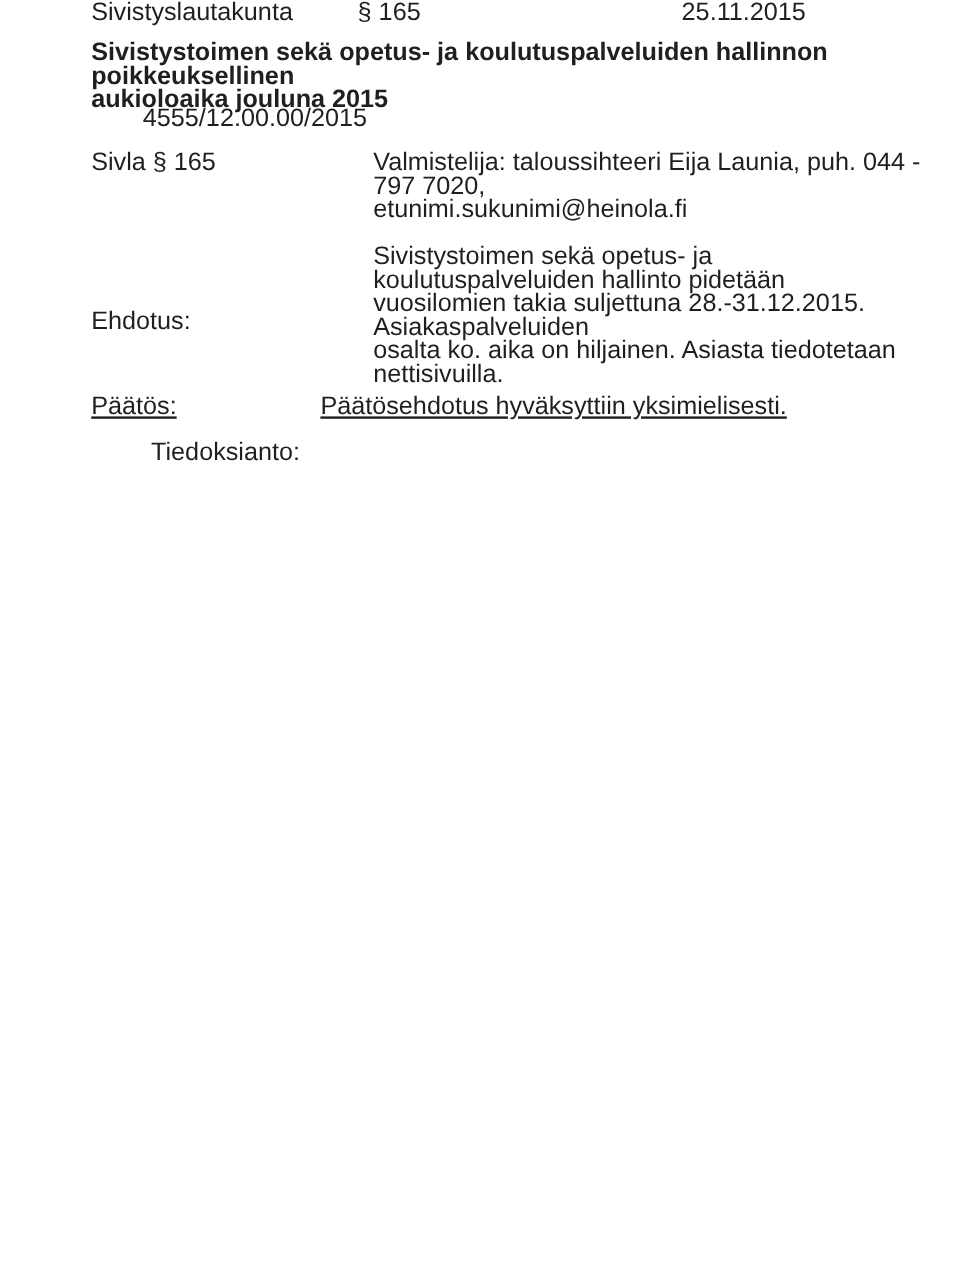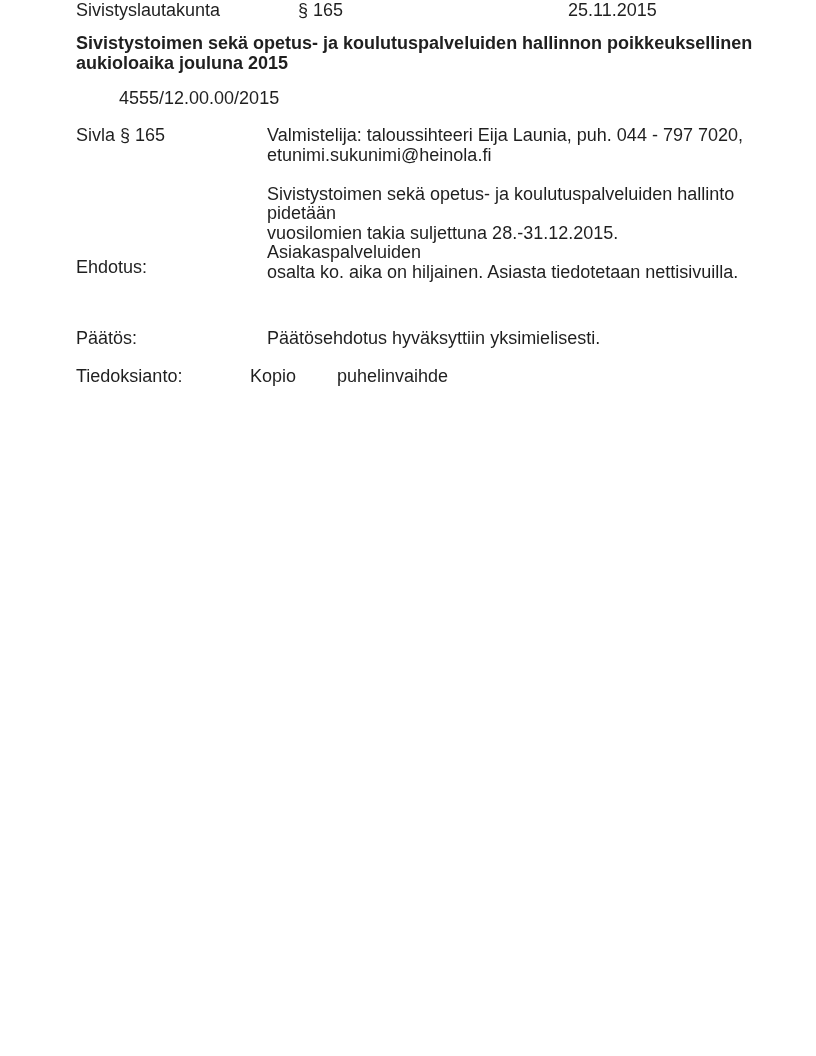--- a/index.html
+++ b/index.html
@@ -6,21 +6,21 @@
     margin: 0;
     padding: 0;
     background: #ffffff;
   }
   .page {
     position: relative;
     width: 816px;
     height: 1056px;
     background: #ffffff;
     font-family: "Liberation Sans", "DejaVu Sans", sans-serif;
-    font-size: 18px;
+    font-size: 21px;
     line-height: 19.5px;
     color: #1f1f1f;
     overflow: hidden;
   }
   .abs-row {
     position: absolute;
     left: 76px;
     width: 700px;
     display: flex;
     align-items: flex-start;
@@ -38,24 +38,24 @@
     font-weight: bold;
     white-space: pre-line;
   }
   .case-number {
     position: absolute;
     left: 76px;
     top: 89px;
     width: 700px;
     margin-left: 43px;
   }
-  .row-sivla        { top: 126px; }
+  .row-sivla        { top: 126px; gap: 44px; }
   .row-ehdotus      { top: 258px; }
-  .row-paatos       { top: 329px; }
-  .row-tiedoksianto { top: 367px; }
+  .row-paatos       { top: 329px; text-decoration: underline; }
+  .row-tiedoksianto { top: 367px; text-align: right; }
 
   .col-label {
     width: 174px;
     flex-shrink: 0;
   }
   .col-content {
     flex: 1;
     white-space: pre-line;
     margin-left: 17px;
   }
@@ -98,19 +98,15 @@
     <span class="col-label">Ehdotus:</span>
   </div>
 
   <div class="abs-row row-paatos">
     <span class="col-label">Päätös:</span>
     <span class="col-content">Päätösehdotus hyväksyttiin yksimielisesti.</span>
   </div>
 
   <div class="abs-row row-tiedoksianto">
     <span class="col-label">Tiedoksianto:</span>
-    <span class="notify-line">
-      <span class="notify-copy">Kopio</span>
-      <span>puhelinvaihde</span>
-    </span>
   </div>
 
 </div>
 
 </body></html>

